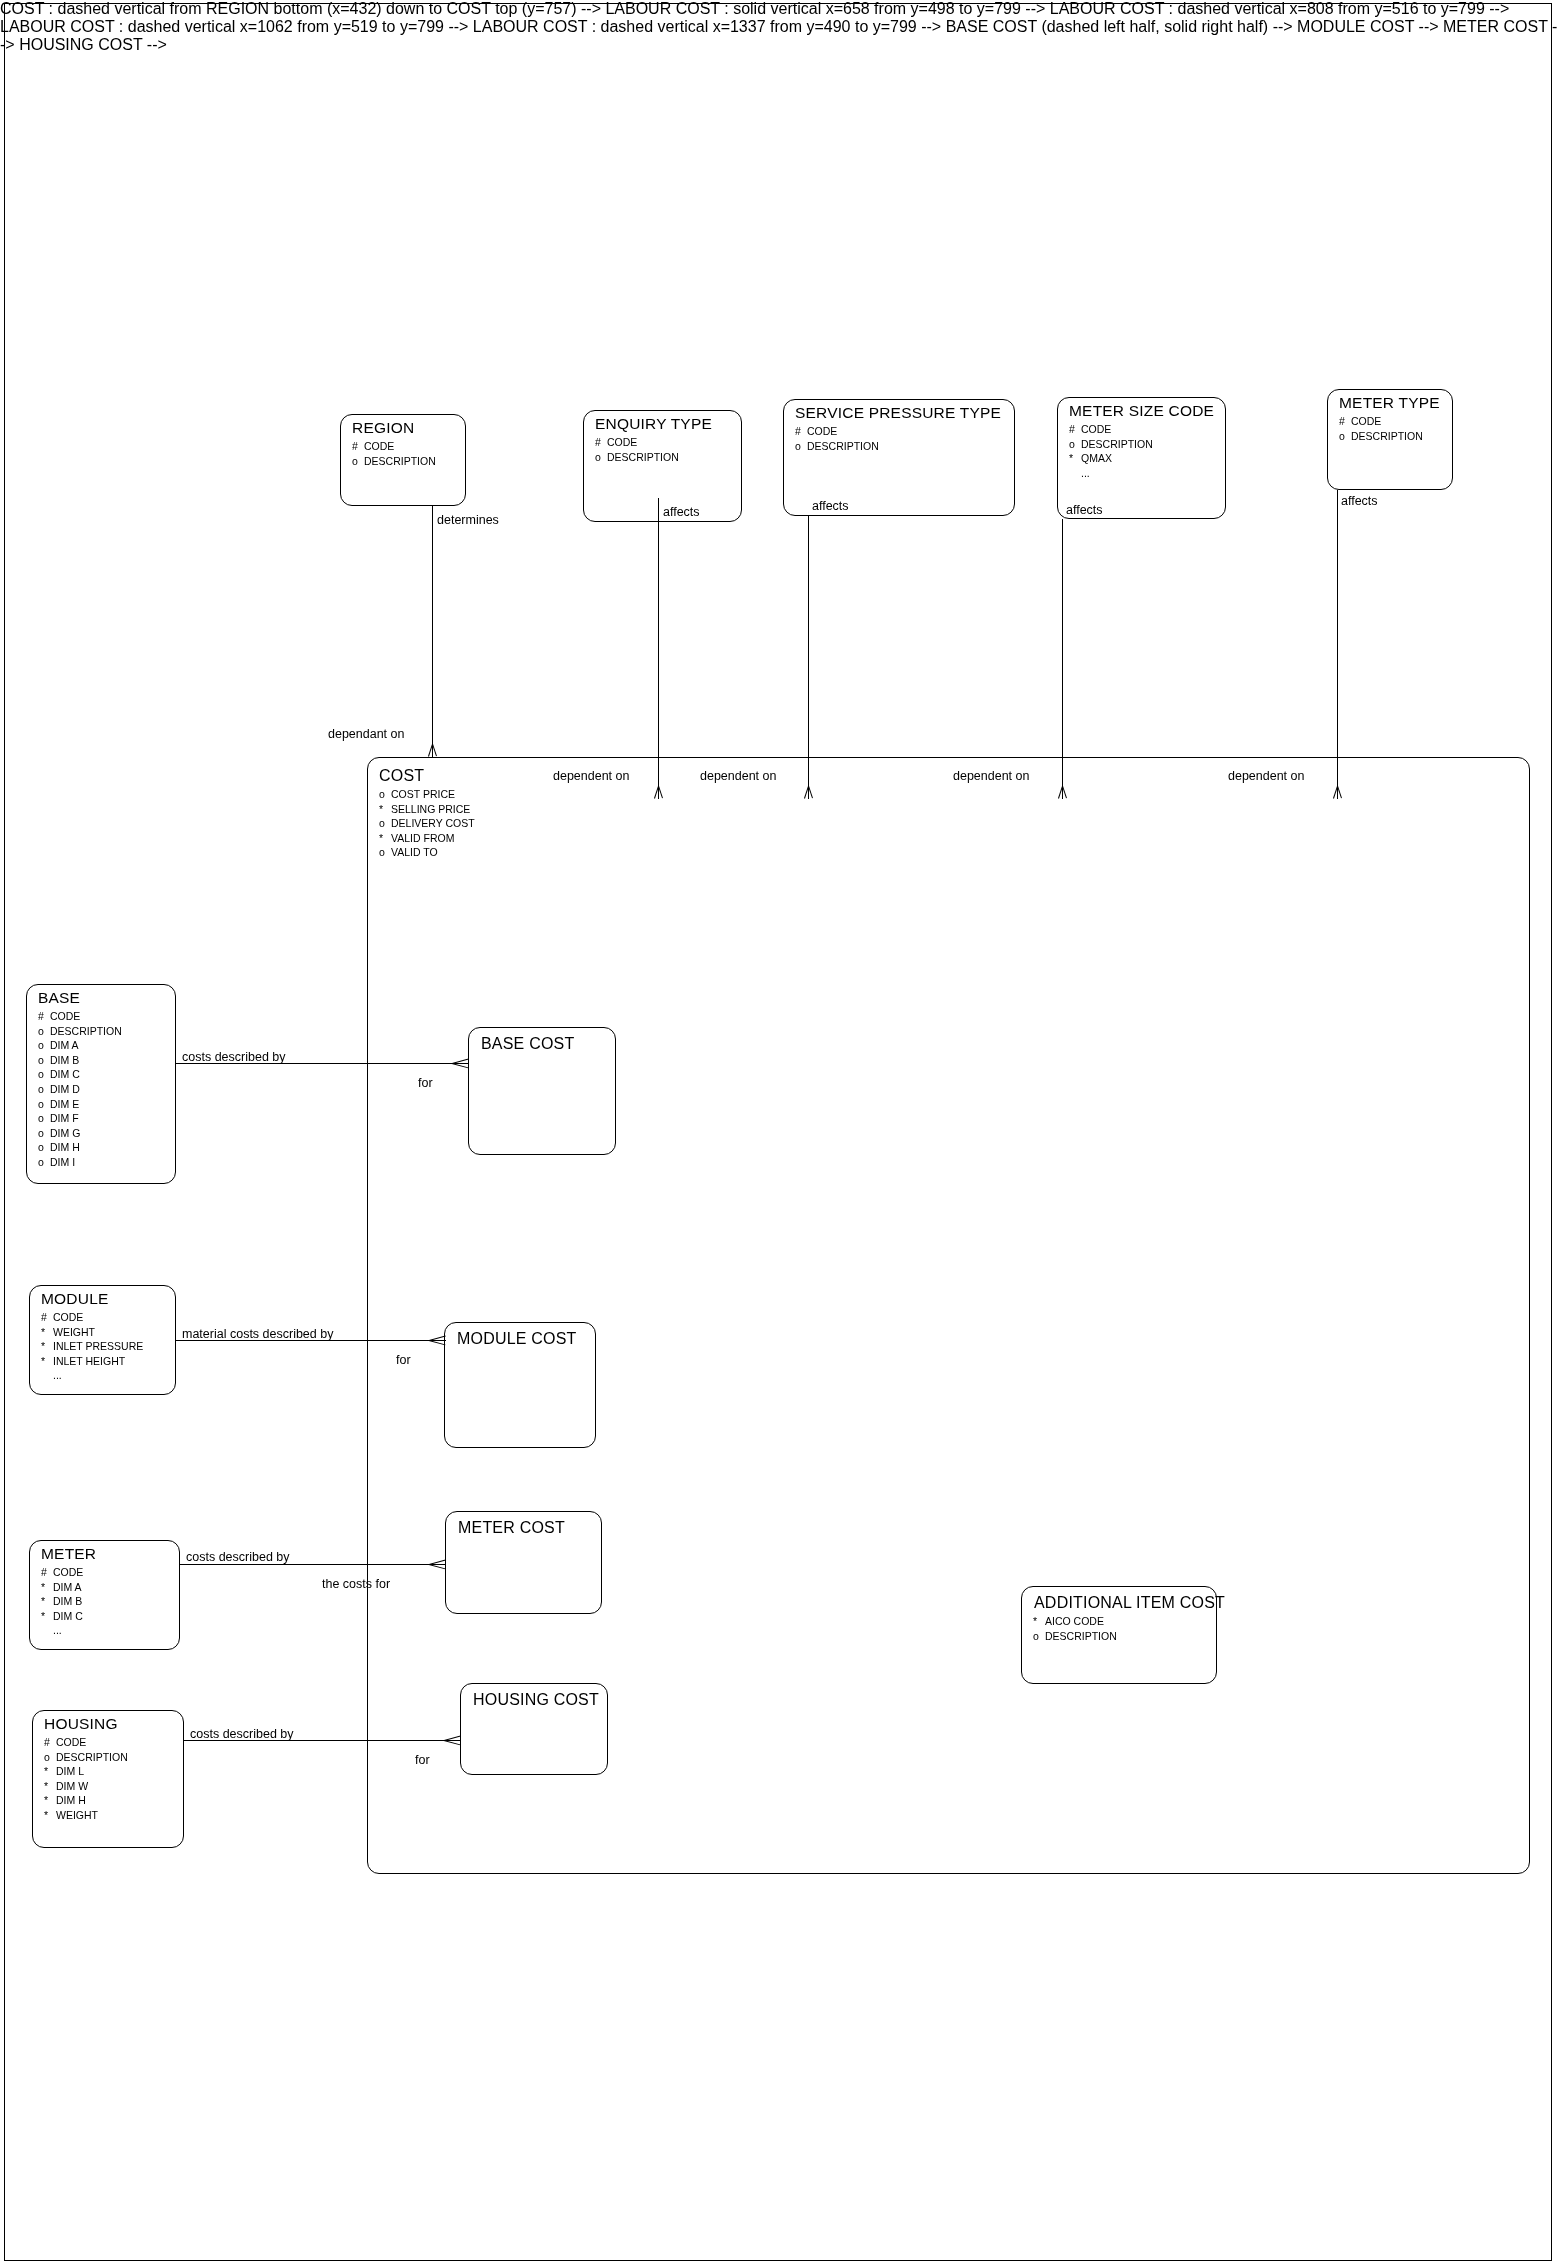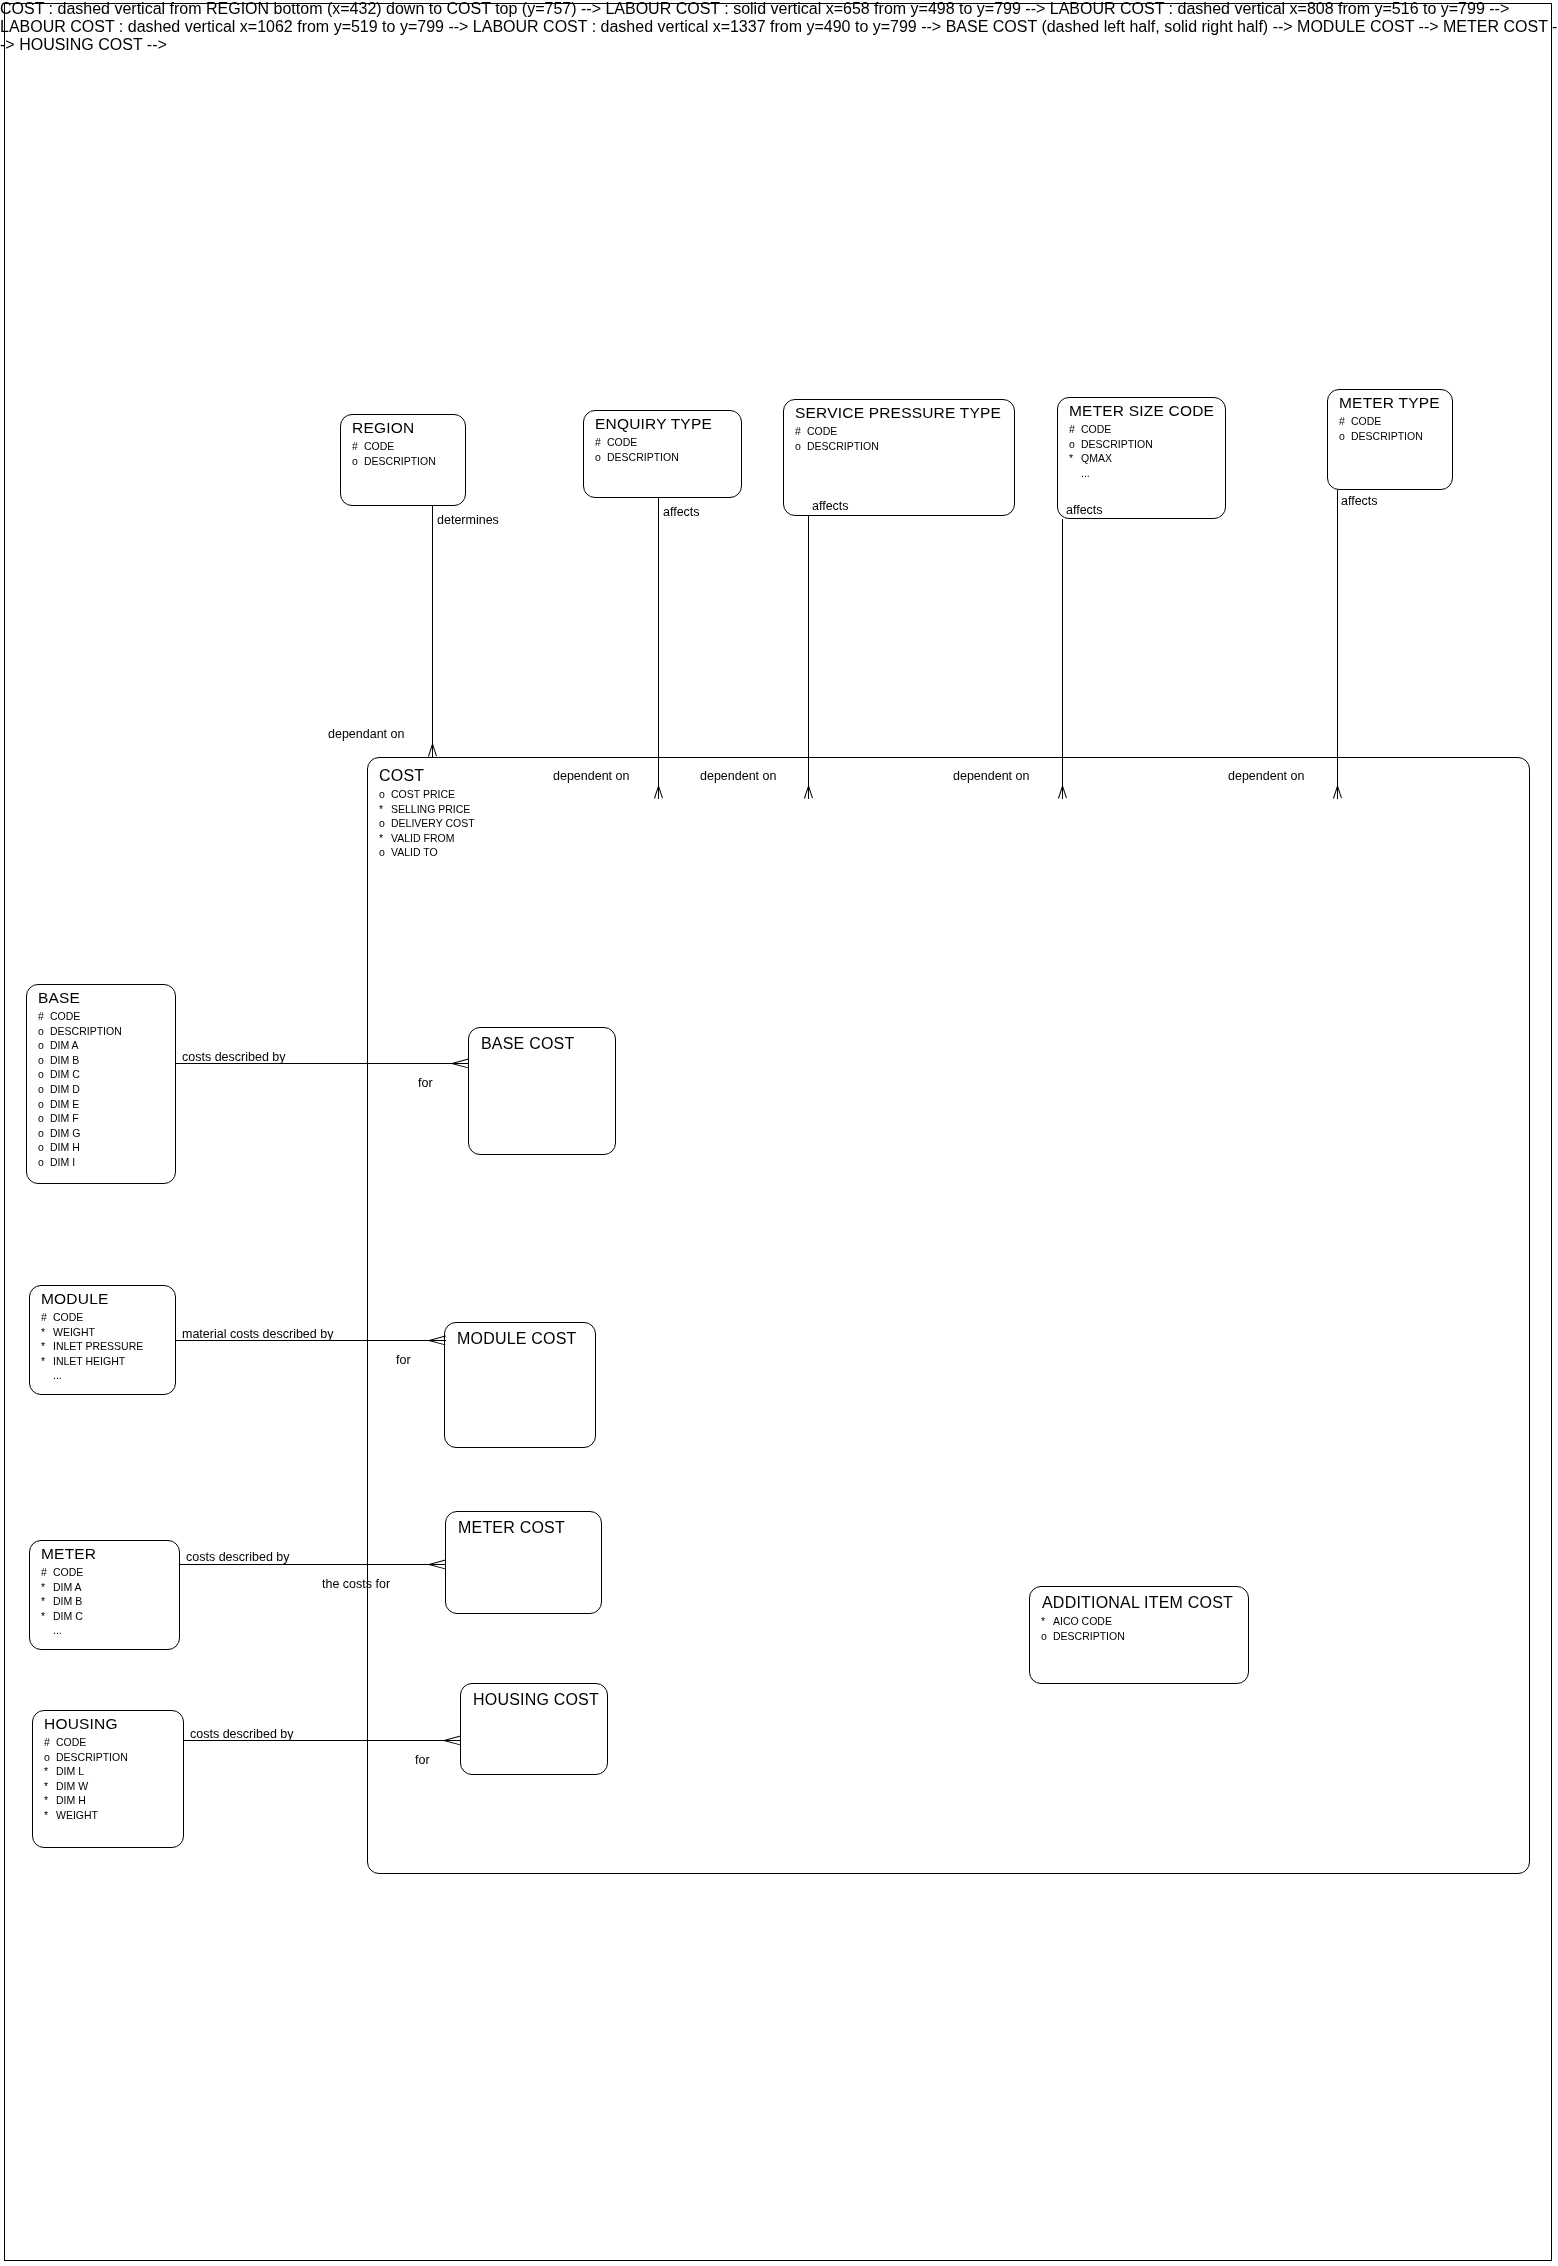--- a/index.html
+++ b/index.html
@@ -48,21 +48,21 @@
 
   
   <div class="ent" style="left:340px;top:414px;width:126px;height:92px;">
     <div class="ename">REGION</div>
     <div class="attrs">
         <span class="a"><span class="mk">#</span><span>CODE</span></span>
         <span class="a"><span class="mk">o</span><span>DESCRIPTION</span></span>
       </div>
   </div>
 
-  <div class="ent" style="left:583px;top:410px;width:159px;height:88px;">
+  <div class="ent" style="left:583px;top:410px;width:159px;height:112px;">
     <div class="ename">ENQUIRY TYPE</div>
     <div class="attrs">
         <span class="a"><span class="mk">#</span><span>CODE</span></span>
         <span class="a"><span class="mk">o</span><span>DESCRIPTION</span></span>
       </div>
   </div>
 
   <div class="ent" style="left:783px;top:399px;width:232px;height:117px;">
     <div class="ename">SERVICE PRESSURE TYPE</div>
     <div class="attrs">
@@ -165,21 +165,21 @@
   </div>
 
   <div class="ent big" style="left:445px;top:1511px;width:157px;height:103px;">
     <div class="ename" style="left:12px;top:7px;">METER COST</div>
   </div>
 
   <div class="ent big" style="left:460px;top:1683px;width:148px;height:92px;">
     <div class="ename" style="left:12px;top:7px;">HOUSING COST</div>
   </div>
 
-  <div class="ent big" style="left:1021px;top:1586px;width:220px;height:98px;margin-left:8px;">
+  <div class="ent big" style="left:1021px;top:1586px;width:196px;height:98px;">
     <div class="ename" style="left:12px;top:7px;">ADDITIONAL ITEM COST</div>
     <div class="attrs" style="top:27px;">
         <span class="a"><span class="mk">*</span><span>AICO CODE</span></span>
         <span class="a"><span class="mk">o</span><span>DESCRIPTION</span></span>
       </div>
   </div>
 
   
 
    COST : dashed vertical from REGION bottom (x=432) down to COST top (y=757) --&gt;

